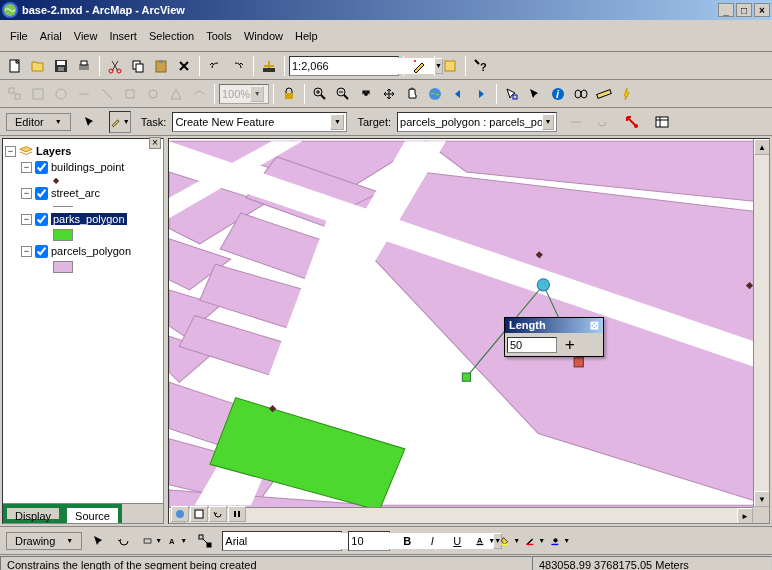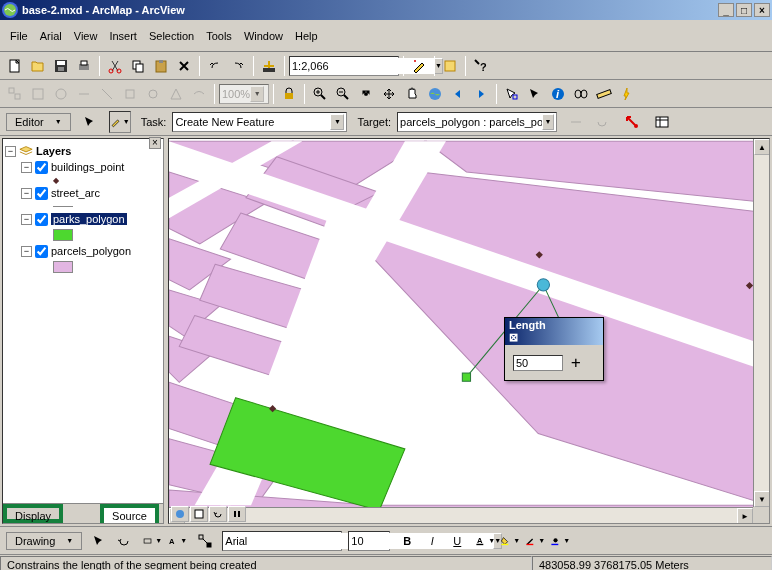--- a/index.html
+++ b/index.html
@@ -28,33 +28,33 @@
 .toc-tree { flex: 1; padding: 4px 2px; overflow: auto; }
 .tree-row { display: flex; align-items: center; height: 16px; white-space: nowrap; }
 .tree-row.selected .layer-name { background: #0a246a; color: white; padding: 0 2px; }
 .tree-toggle { width: 11px; height: 11px; border: 1px solid #888; display: flex; align-items: center; justify-content: center; margin-right: 3px; font-size: 9px; line-height: 9px; cursor: pointer; background: white; }
 .tree-indent { width: 16px; }
 .tree-cb { margin-right: 3px; }
 .layers-icon { width: 14px; height: 12px; margin-right: 3px; }
 .swatch { width: 20px; height: 12px; border: 1px solid #888; margin-left: 48px; }
 .toc-tabs { display: flex; height: 20px; background: #d4d0c8; border-top: 1px solid #888; }
 .toc-tab { padding: 2px 8px; border: 4px solid #15803d; cursor: pointer; }
-.toc-tab.active { background: white; font-weight: normal; border-bottom: none; margin-left: 37px; }
+.toc-tab.active { background: white; font-weight: normal; border-bottom: none; }
 .map-area { flex: 1; margin: 2px; position: relative; background: white; border: 1px inset #888; overflow: hidden; }
 .map-svg { width: 100%; height: 100%; }
 .scrollbar-h { position: absolute; bottom: 0; left: 0; right: 16px; height: 16px; background: #d4d0c8; border-top: 1px solid #888; display: flex; }
 .scrollbar-v { position: absolute; top: 0; right: 0; bottom: 16px; width: 16px; background: #d4d0c8; border-left: 1px solid #888; }
 .sb-btn { width: 16px; height: 16px; background: #d4d0c8; border: 1px outset #fff; display: flex; align-items: center; justify-content: center; font-size: 8px; cursor: pointer; }
 .sb-track { flex: 1; background: #e8e4dc; }
 .sb-corner { position: absolute; bottom: 0; right: 0; width: 16px; height: 16px; background: #d4d0c8; }
 .map-tools { position: absolute; bottom: 1px; left: 2px; display: flex; gap: 1px; z-index: 5; }
 .map-tool-btn { width: 18px; height: 16px; background: #d4d0c8; border: 1px outset #fff; display: flex; align-items: center; justify-content: center; cursor: pointer; }
 .length-popup { position: absolute; top: 330px; left: 509px; width: 100px; background: #d4d0c8; border: 1px solid #000; box-shadow: 2px 2px 3px rgba(0,0,0,0.3); }
-.length-popup .lp-title { background: linear-gradient(to right, #0a246a, #a6caf0); color: white; font-weight: bold; padding: 1px 4px; display: flex; justify-content: space-between; font-size: 10px; flex-direction: column; }
-.length-popup .lp-body { padding: 8px; display: flex; align-items: center; }
+.length-popup .lp-title { background: linear-gradient(to right, #0a246a, #a6caf0); color: white; font-weight: bold; padding: 1px 4px; display: flex; justify-content: space-between; font-size: 10px; }
+.length-popup .lp-body { padding: 2px; display: flex; align-items: center; }
 .length-popup input { width: 50px; border: 1px inset #888; height: 16px; padding: 0 2px; }
 .length-popup .cross { font-size: 16px; margin-left: 8px; font-family: monospace; }
 .drawing-bar { height: 28px; display: flex; align-items: center; padding: 2px 6px; background: #d4d0c8; border-top: 1px solid #888; gap: 3px; }
 .statusbar { height: 20px; display: flex; align-items: center; background: #d4d0c8; border-top: 1px solid #888; }
 .status-cell { border: 1px inset #ccc; padding: 1px 6px; height: 18px; display: flex; align-items: center; }
 .status-cell.main { flex: 1; }
 .dd-arrow { font-size: 7px; margin-left: 2px; }
 </style>
 </head>
 <body>

